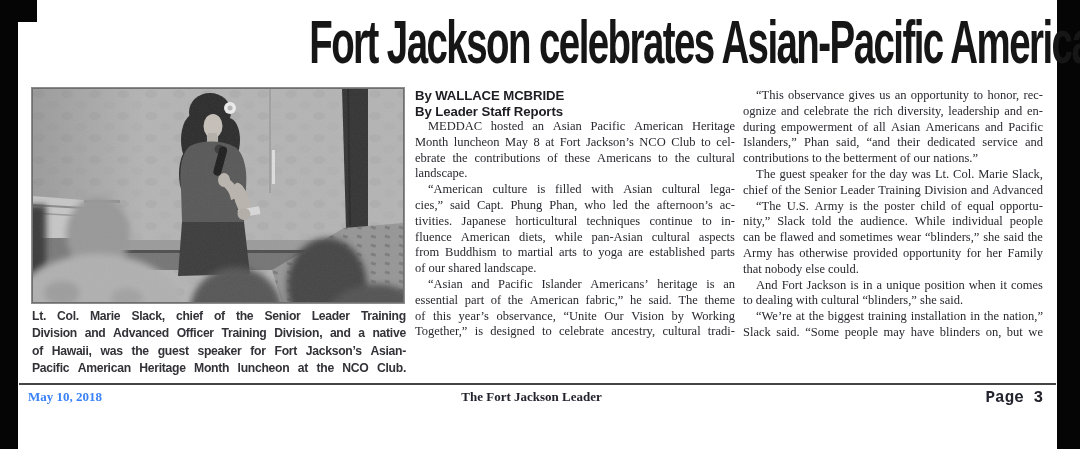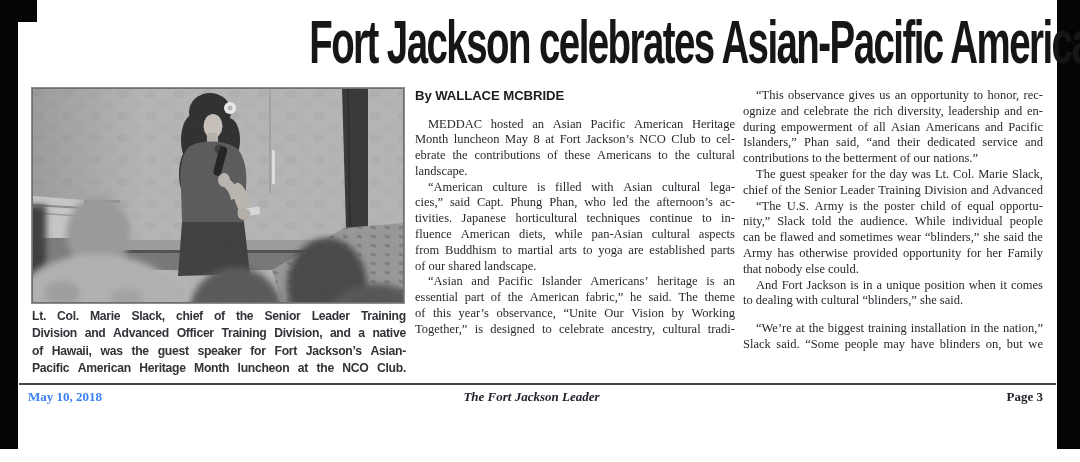--- a/index.html
+++ b/index.html
@@ -39,30 +39,30 @@
   .caption .tl{height:17.4px;line-height:17.4px;}
 
   .col{position:absolute;top:88px;font-size:12.5px;color:#28282f;}
   .col .tl{height:15.8px;line-height:15.8px;}
   .col-1{left:415px;width:320px;}
   .col-2{left:743px;width:300px;}
 
   .byline{
     font-family:"Liberation Sans", sans-serif;font-weight:700;
     font-size:13.2px;line-height:15.5px;color:#1d1d23;
-    margin-bottom:13px;letter-spacing:-0.1px;
+    letter-spacing:-0.1px;
   }
 
   .tl.just{display:flex;justify-content:space-between;}
 
   .footer-rule{position:absolute;left:19px;top:383px;width:1037px;height:2px;background:#454545;}
   .footer-date{position:absolute;left:28px;top:389px;font-weight:700;font-size:13px;color:#3b82f6;}
   .footer-pub{position:absolute;left:18px;top:389px;width:1027px;text-align:center;
-    font-style:italic;font-weight:700;font-size:13px;color:#23232e;}
-  .footer-page{position:absolute;right:37px;top:389px;font-weight:700;font-size:13px;color:#23232e;}
+    font-weight:700;font-size:13px;color:#23232e;}
+  .footer-page{position:absolute;right:37px;top:389px;font-weight:700;font-size:16px;color:#23232e;font-family:Liberation Mono, monospace;}
 </style>
 </head>
 <body>
 
 <div class="edge edge-left"></div>
 <div class="edge edge-corner-tl"></div>
 <div class="edge edge-right"></div>
 
 <div class="headline-wrap">
   <span class="headline-text">Fort Jackson celebrates Asian-Pacific American heritage</span>
@@ -204,20 +204,21 @@
       <span>at</span>
       <span>the</span>
       <span>NCO</span>
       <span>Club.</span>
     </div>
   </div>
 
 <div class="col col-1">
   <div class="byline">
     <div>By WALLACE MCBRIDE</div>
+    <div>By Leader Staff Reports</div>
   </div>
   <div class="para">
       <div class="tl just" style="padding-left: 13px;">
         <span>MEDDAC</span>
         <span>hosted</span>
         <span>an</span>
         <span>Asian</span>
         <span>Pacific</span>
         <span>American</span>
         <span>Heritage</span>
@@ -479,21 +480,21 @@
         <span>a</span>
         <span>unique</span>
         <span>position</span>
         <span>when</span>
         <span>it</span>
         <span>comes</span>
       </div>
       <div class="tl">to dealing with cultural “blinders,” she said.</div>
     </div>
   <div class="para">
-      <div class="tl just" style="padding-left: 13px; margin-top: 12px;">
+      <div class="tl just" style="padding-left: 13px;">
         <span>“We’re</span>
         <span>at</span>
         <span>the</span>
         <span>biggest</span>
         <span>training</span>
         <span>installation</span>
         <span>in</span>
         <span>the</span>
         <span>nation,”</span>
       </div>

